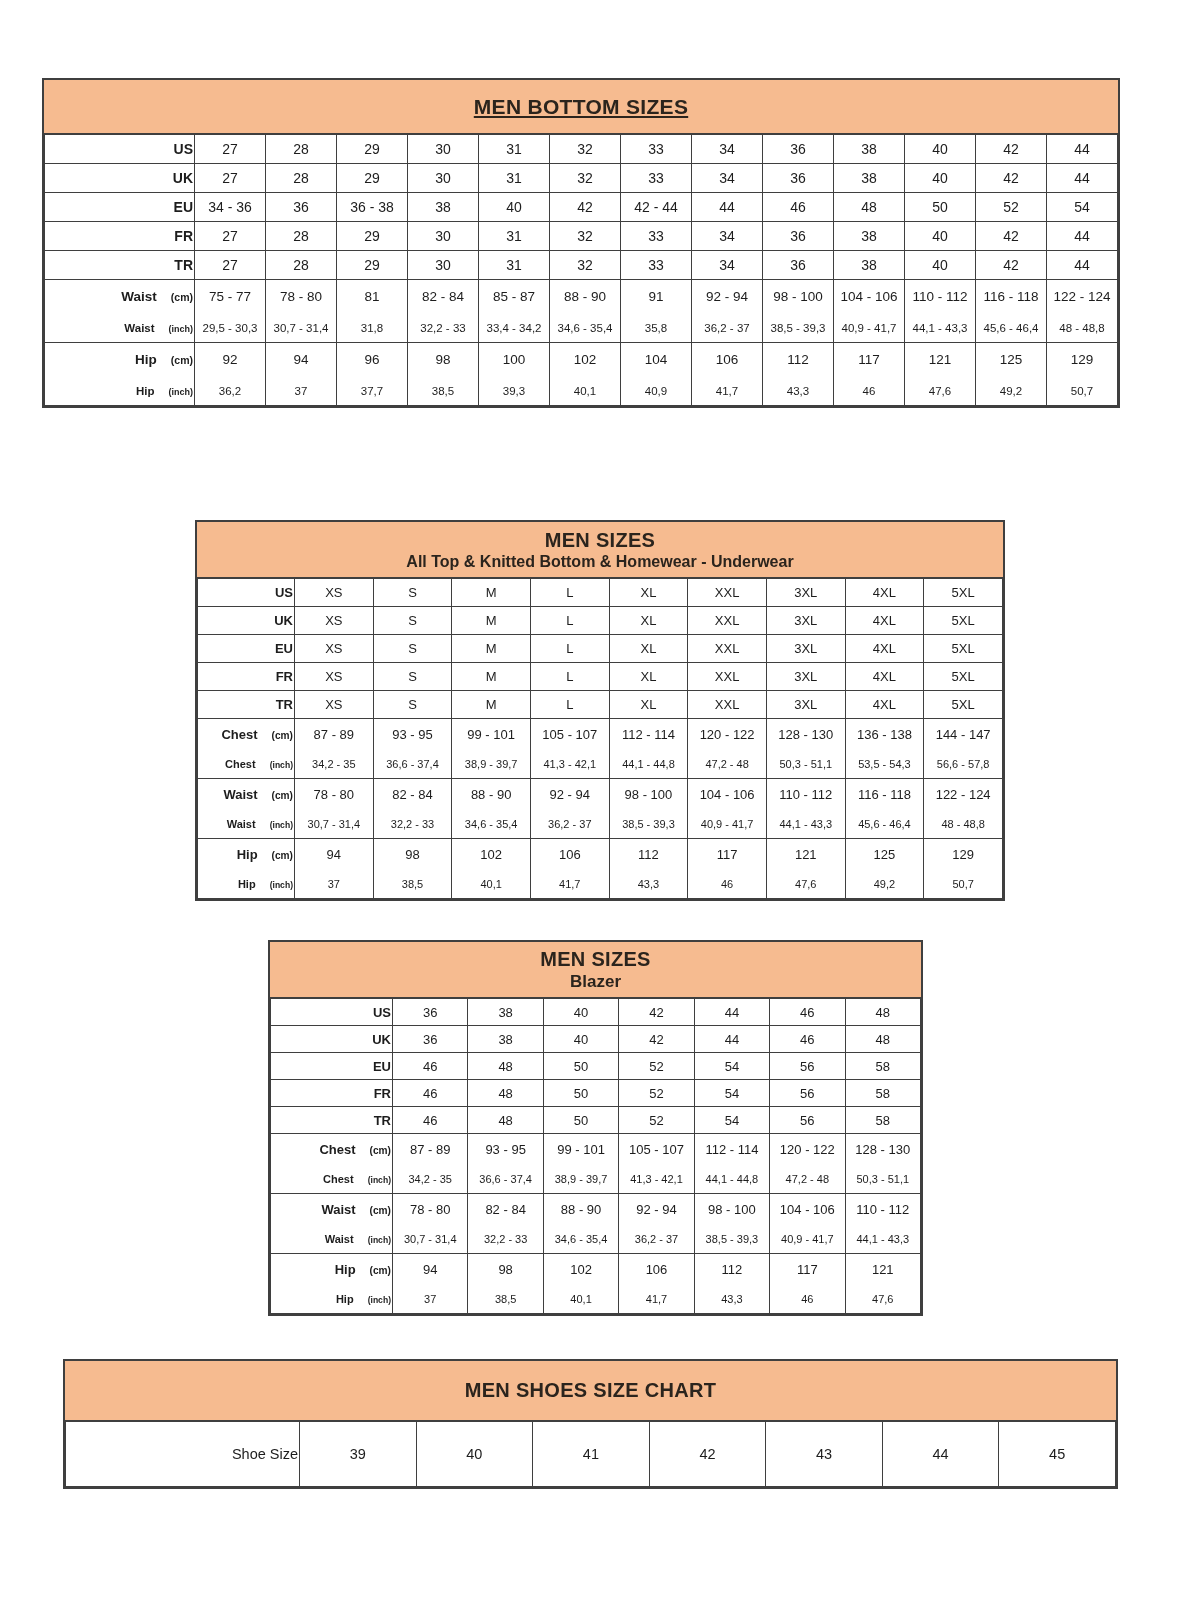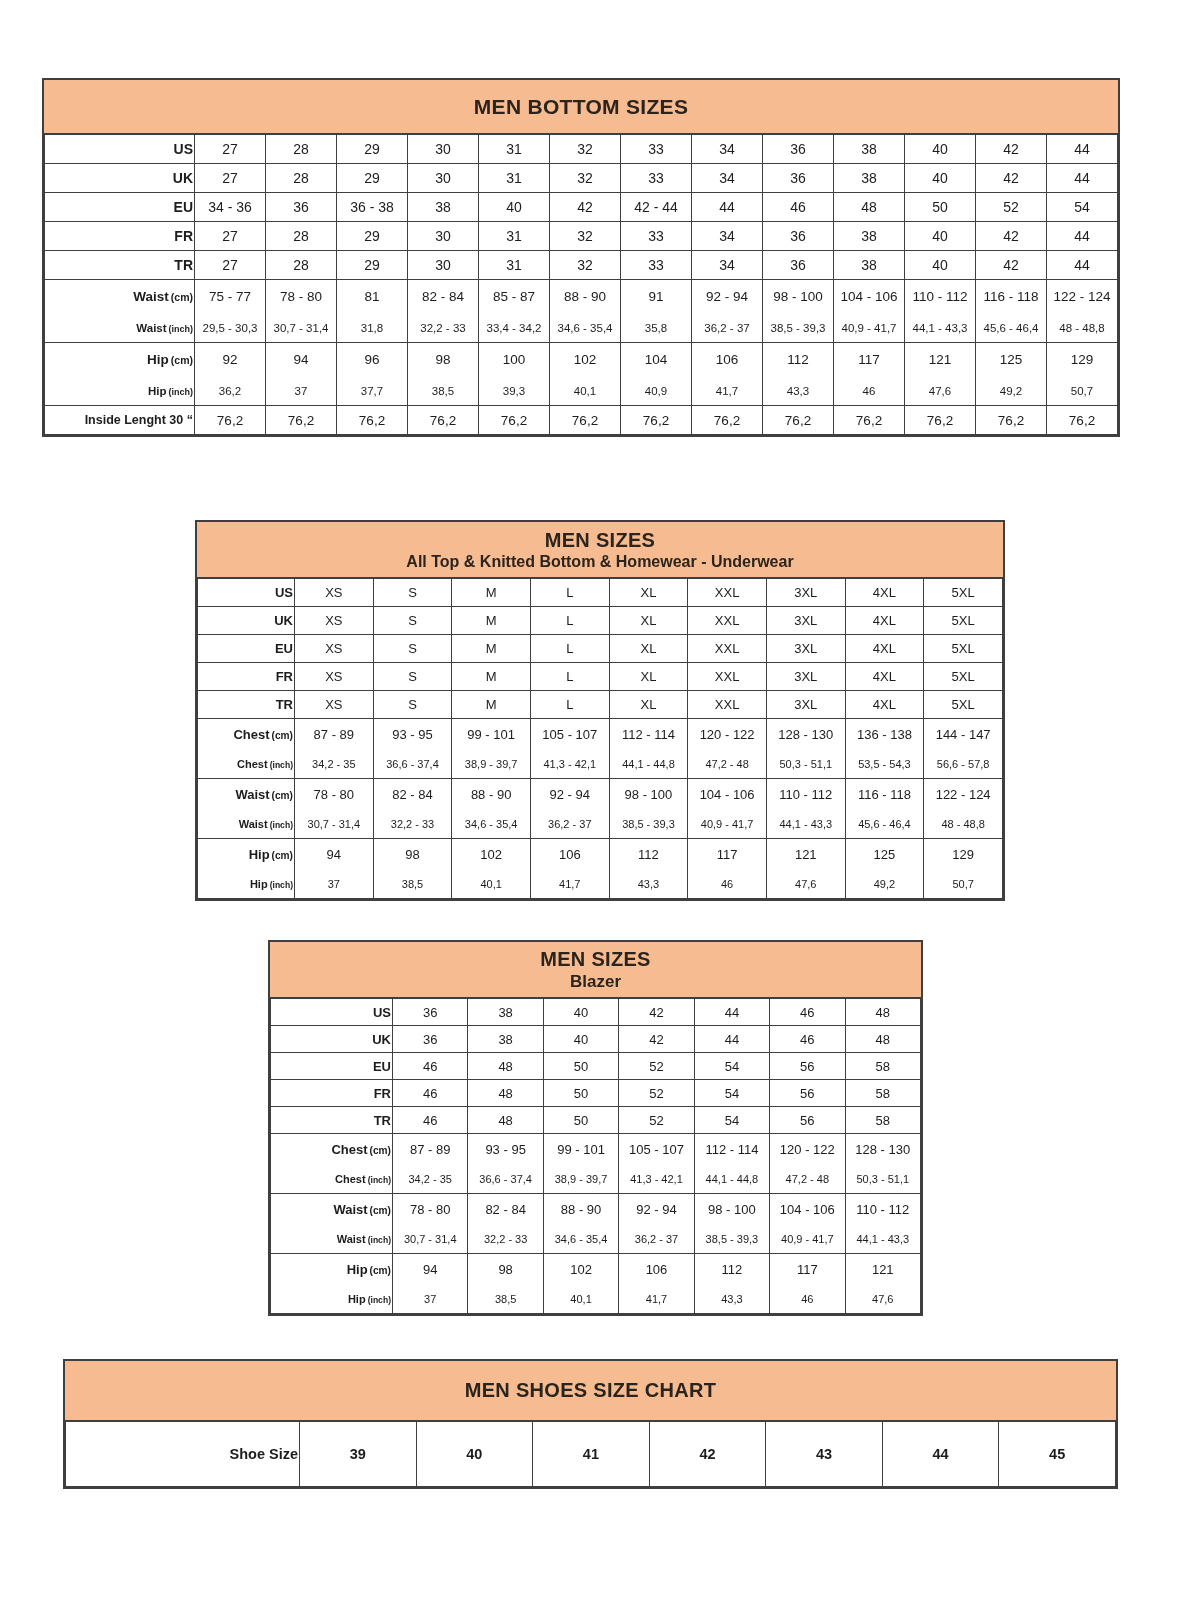--- a/index.html
+++ b/index.html
@@ -33,28 +33,28 @@
   td{
     border:1px solid var(--bc);
     text-align:center;
     vertical-align:middle;
     color:var(--txt);
     white-space:nowrap;
     overflow:hidden;
     padding:0 1px;
   }
   td.lbl{text-align:right;padding-left:13px;font-weight:bold;}
-  td.lbl .unit{font-size:0.78em;margin-left:2px;}
+  td.lbl .unit{font-size:0.78em;margin-left:14px;}
   tr.cm td{border-bottom:none;}
   tr.inch td{border-top:none;}
 
   
   #t0{left:42px;top:78px;width:1078px;}
   #t0 .thead{height:53px;}
-  #t0 .t-title{font-size:21px;}
+  #t0 .t-title{font-size:21px;text-decoration:underline;}
   #t0 col.c-label{width:150px;}
   #t0 tr.size td{height:28px;font-size:14px;}
   #t0 tr.cm td{height:33px;font-size:13.5px;}
   #t0 tr.inch td{height:29px;font-size:11.5px;}
   #t0 tr.inside td{height:28px;font-size:13.5px;}
   #t0 td.lbl{font-size:14px;}
   #t0 tr.inside td.lbl{font-size:12.5px;}
 
   
   #t1{left:195px;top:520px;width:810px;}
@@ -76,21 +76,21 @@
   #t2 tr.size td{height:26px;font-size:13px;}
   #t2 tr.cm td{height:31px;font-size:13px;}
   #t2 tr.inch td{height:28px;font-size:11px;}
   #t2 td.lbl{font-size:13.5px;padding-left:12px;}
 
   
   #t3{left:63px;top:1359px;width:1055px;}
   #t3 .thead{height:59px;}
   #t3 .t-title{font-size:20px;}
   #t3 col.c-label{width:234px;}
-  #t3 tr.shoe td{height:64px;font-size:14.5px;font-weight:bold;}
+  #t3 tr.shoe td{height:64px;font-size:14.5px;font-weight:normal;}
   #t3 tr.heel td{height:37px;font-size:13px;font-weight:normal;}
   #t3 td.lbl{font-size:15px;font-weight:bold;}
 </style>
 </head>
 <body>
 
 <section class="size-table" id="t0">
     <div class="thead">
       <div class="t-title">MEN BOTTOM SIZES</div>
     </div>
@@ -249,36 +249,20 @@
           <td>39,3</td>
           <td>40,1</td>
           <td>40,9</td>
           <td>41,7</td>
           <td>43,3</td>
           <td>46</td>
           <td>47,6</td>
           <td>49,2</td>
           <td>50,7</td>
         </tr>
-        <tr class="inside">
-          <td class="lbl"><span>Inside Lenght 30 “</span></td>
-          <td>76,2</td>
-          <td>76,2</td>
-          <td>76,2</td>
-          <td>76,2</td>
-          <td>76,2</td>
-          <td>76,2</td>
-          <td>76,2</td>
-          <td>76,2</td>
-          <td>76,2</td>
-          <td>76,2</td>
-          <td>76,2</td>
-          <td>76,2</td>
-          <td>76,2</td>
-        </tr>
       </tbody>
     </table>
   </section>
 <section class="size-table" id="t1">
     <div class="thead">
       <div class="t-title">MEN SIZES</div>
       <div class="t-sub">All Top &amp; Knitted Bottom &amp; Homewear - Underwear</div>
     </div>
     <table>
       <colgroup>

